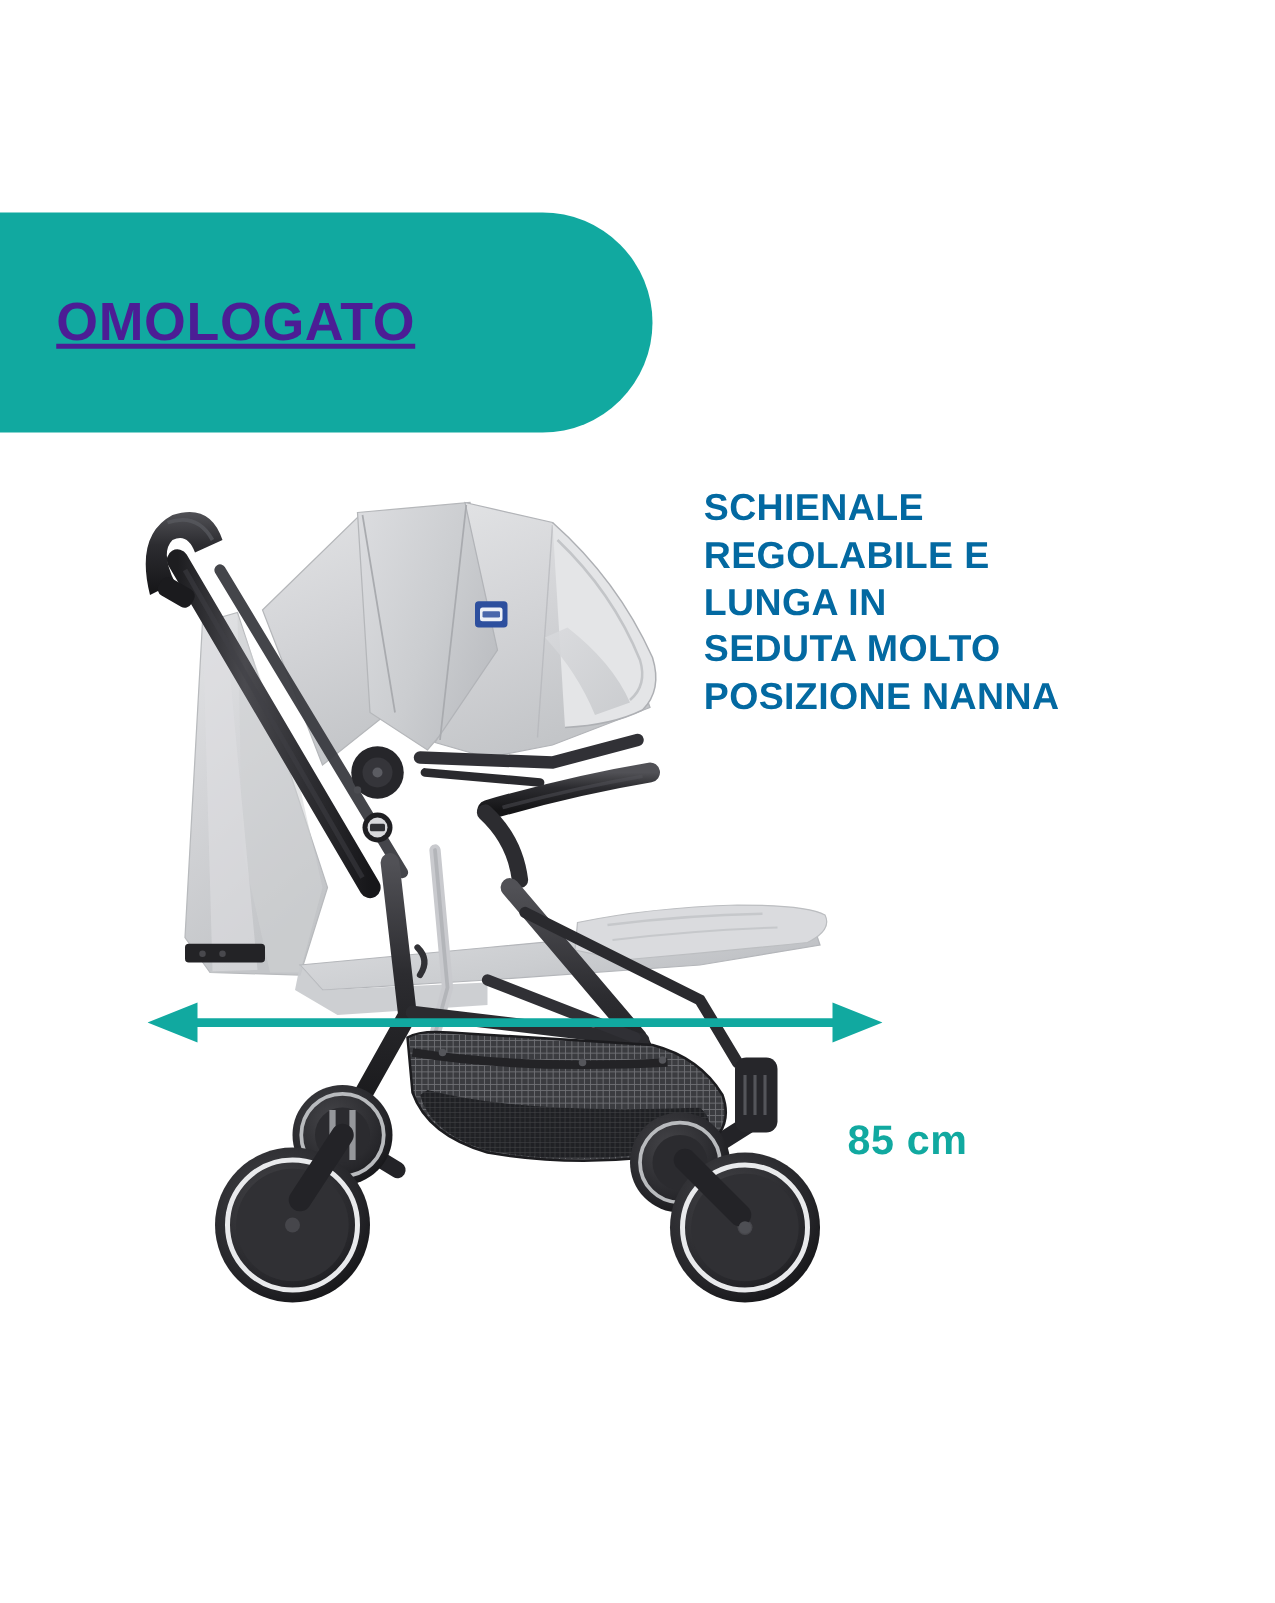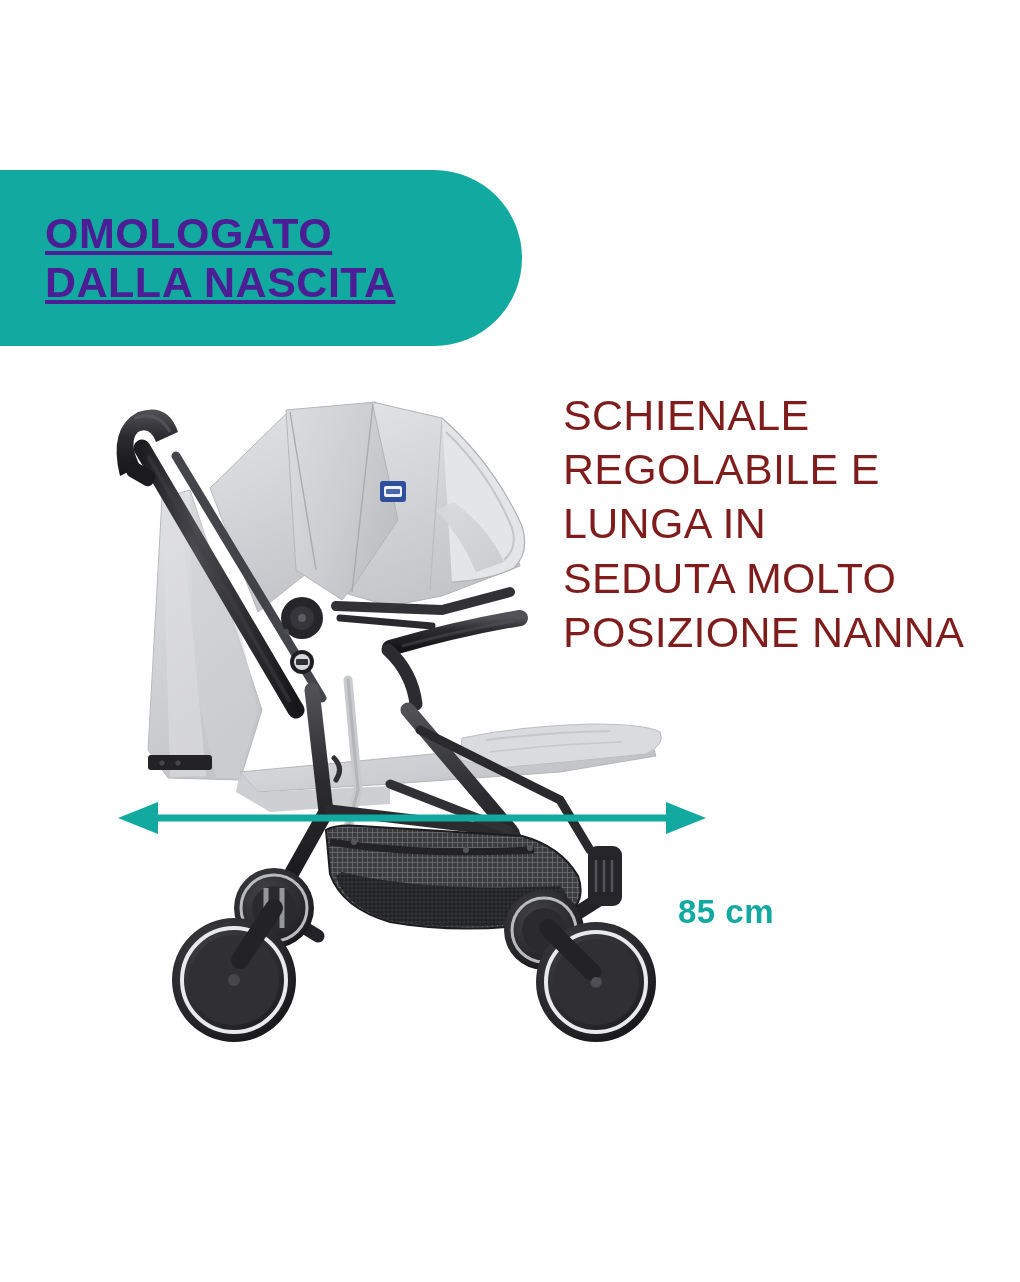--- a/index.html
+++ b/index.html
@@ -44,23 +44,23 @@
   }
 
   
   #feature-headline {
     position: absolute;
     left: 563px;
     top: 388px;
     width: 440px;
   }
   #feature-headline .hline {
-    color: #7f1d1d;
-    font-size: 43px;
-    font-weight: normal;
+    color: #0369a1;
+    font-size: 30px;
+    font-weight: bold;
     line-height: 1.26;
     letter-spacing: 0.3px;
     white-space: nowrap;
   }
 
   
   #measure-arrow {
     position: absolute;
     left: 118px;
     top: 798px;
@@ -277,21 +277,20 @@
       </g>
 
       <path d="M184 528 L150 580" stroke="#232327" stroke-width="18" stroke-linecap="round" fill="none"></path>
       <path d="M458 548 L502 592" stroke="#232327" stroke-width="18" stroke-linecap="round" fill="none"></path>
       <circle cx="506" cy="602" r="5" fill="#4e4f54"></circle>
     </svg>
   </div>
 
   <div id="badge-banner">
     <span class="bline">OMOLOGATO</span>
-    <span class="bline">DALLA NASCITA</span>
   </div>
 
   <div id="feature-headline">
     <div class="hline">SCHIENALE</div>
     <div class="hline">REGOLABILE E</div>
     <div class="hline">LUNGA IN</div>
     <div class="hline">SEDUTA MOLTO</div>
     <div class="hline">POSIZIONE NANNA</div>
   </div>
 

